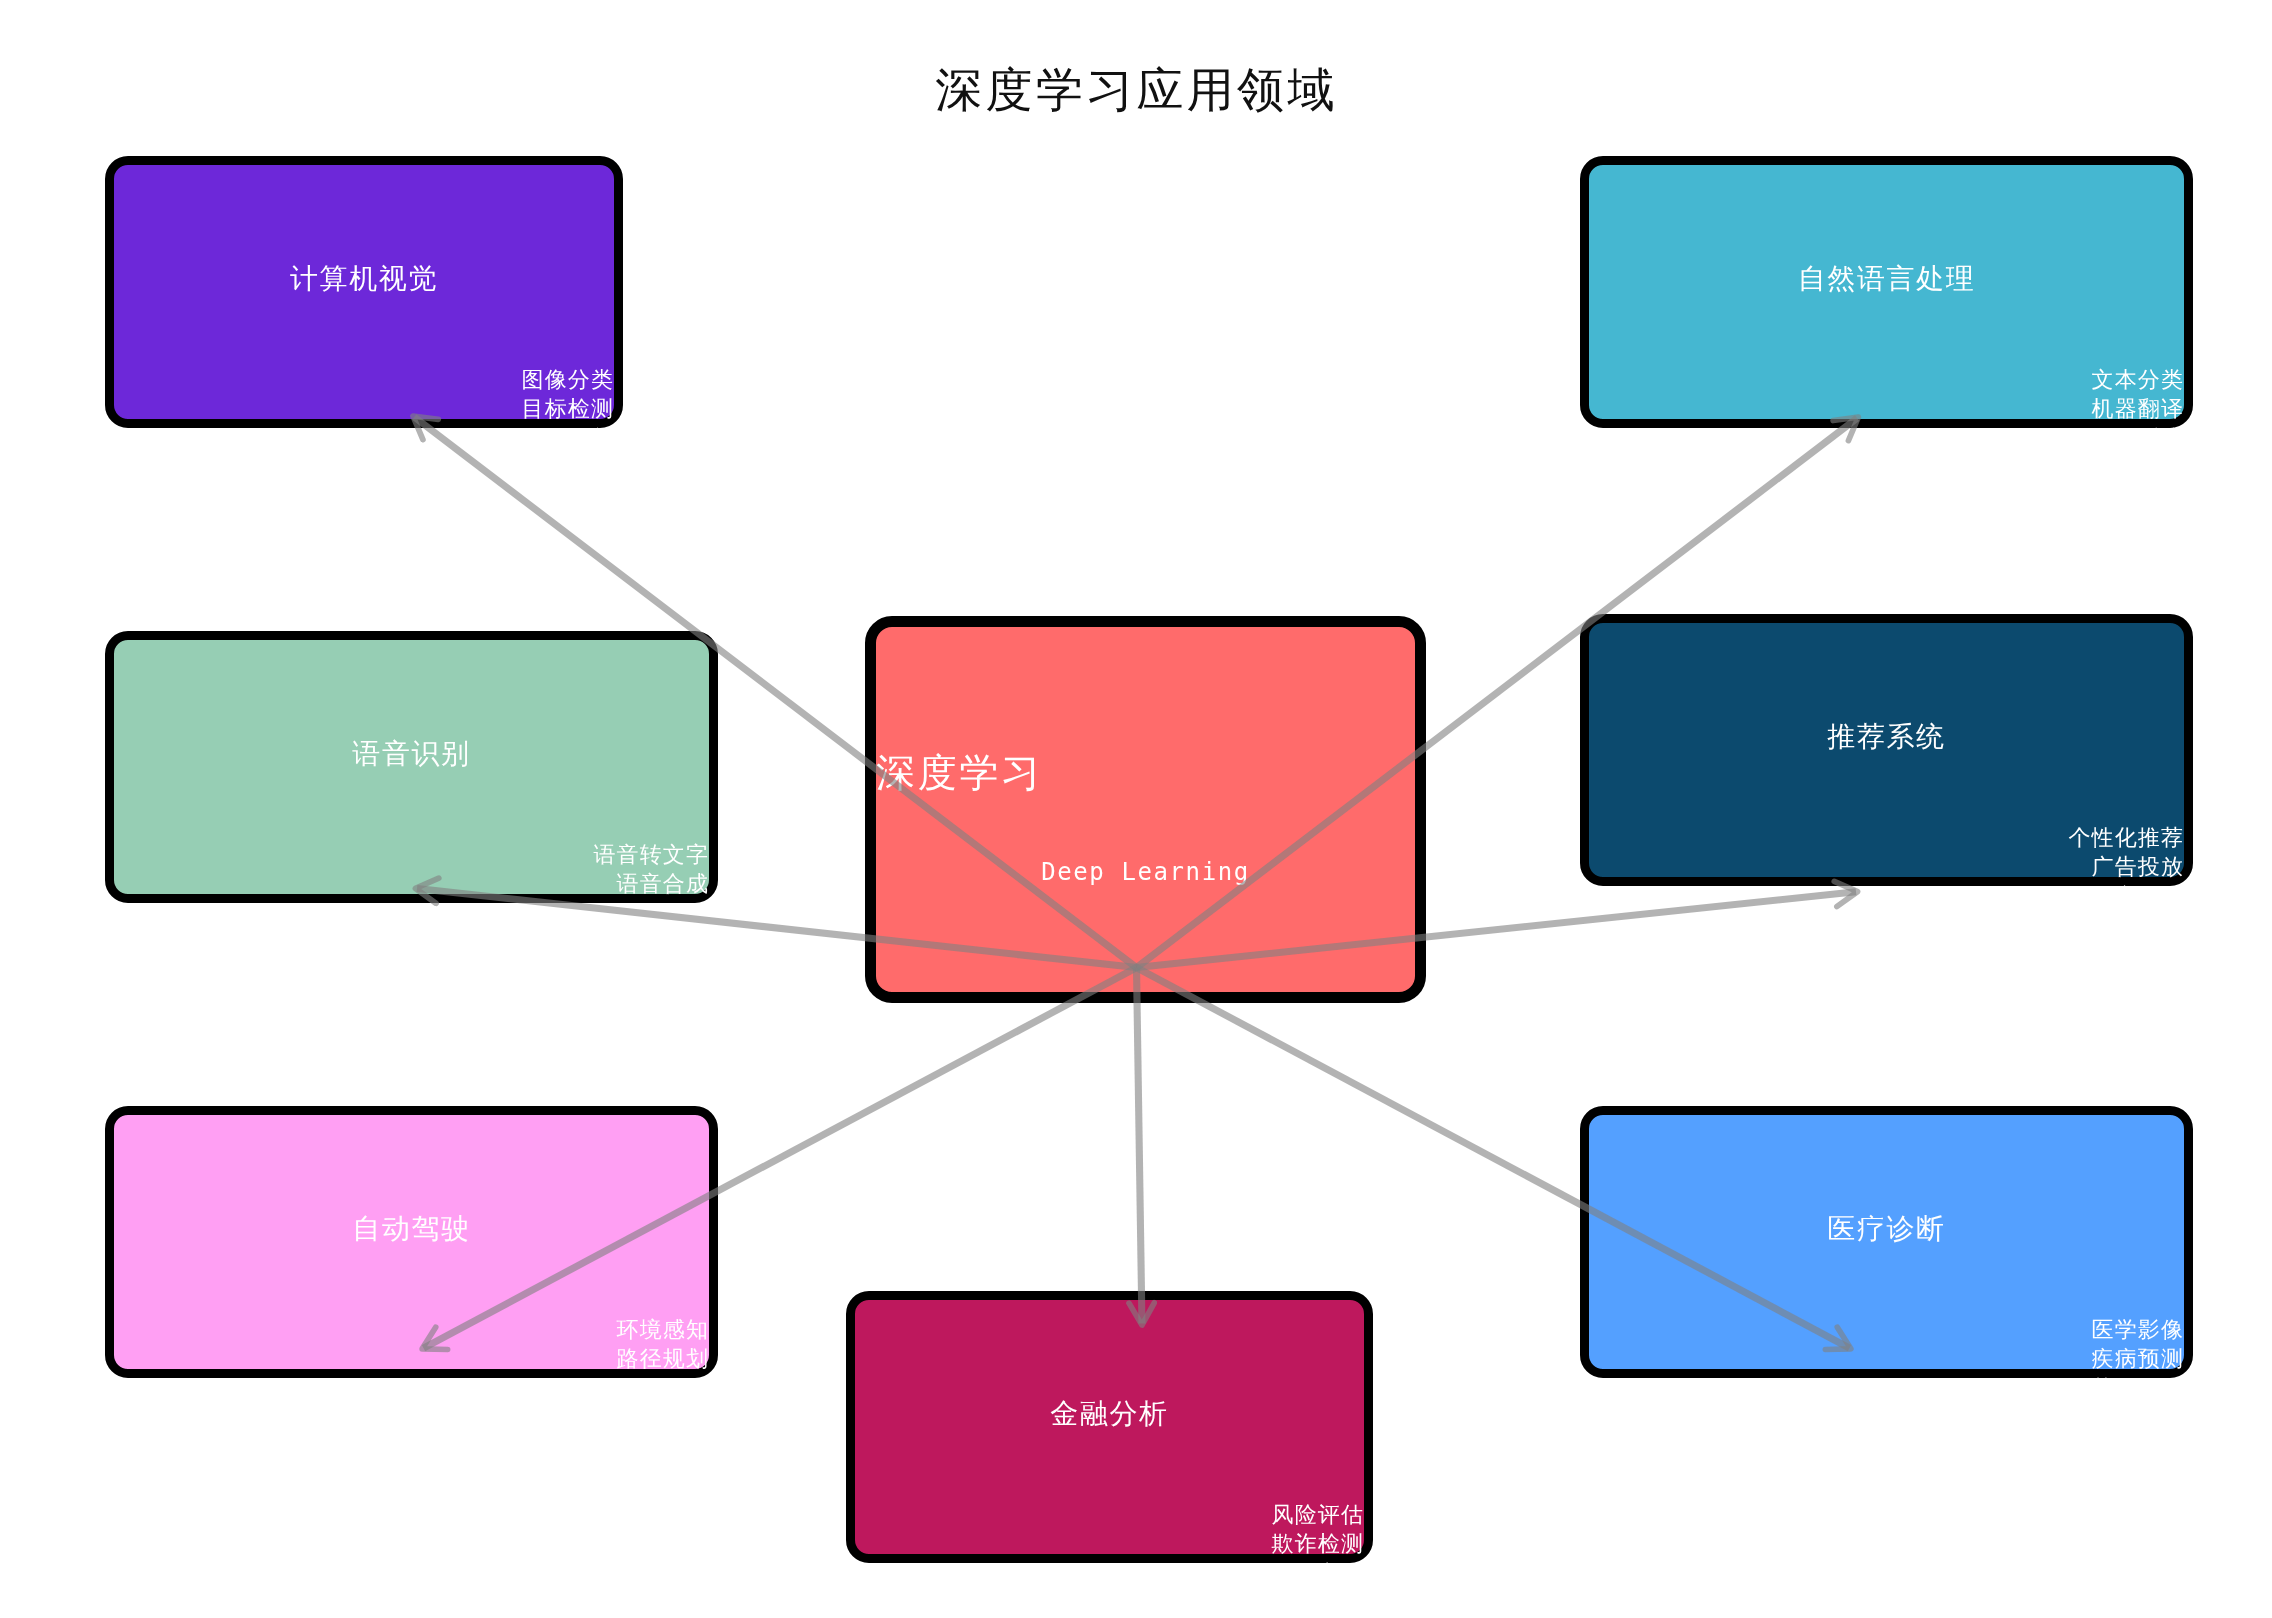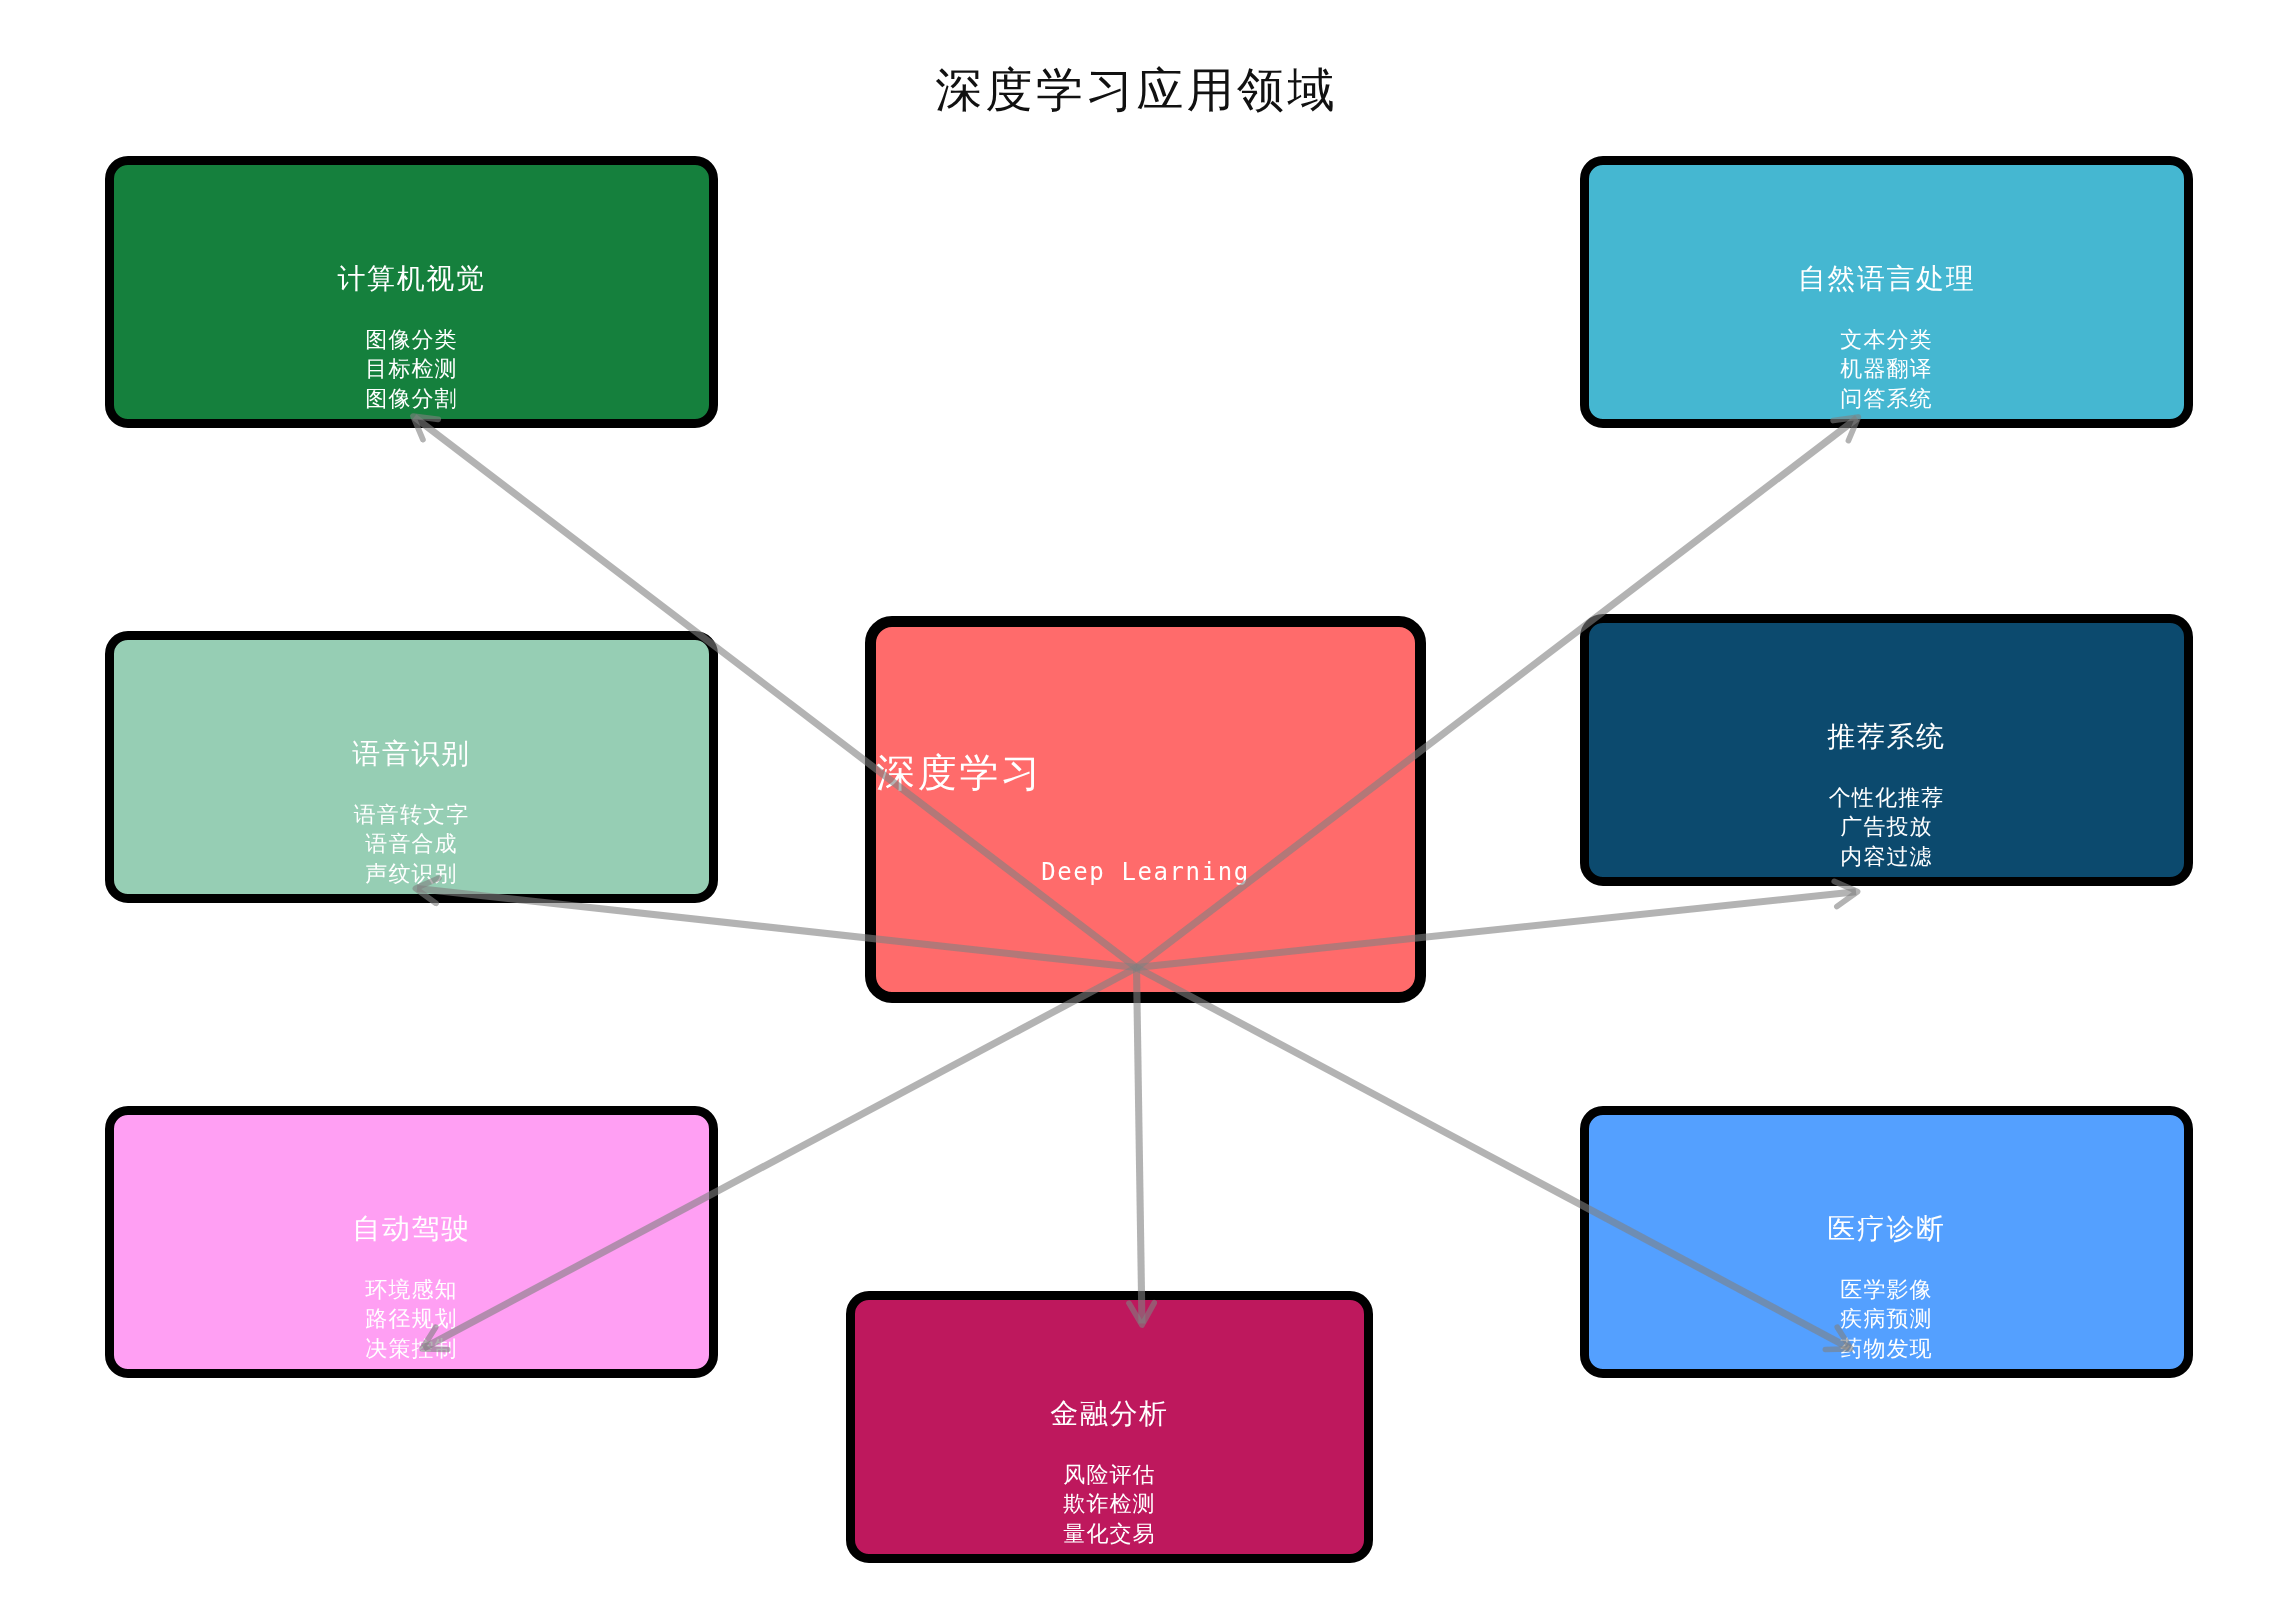--- a/index.html
+++ b/index.html
@@ -31,23 +31,24 @@
     left:0; right:0; top:45%;
     transform:translateY(-50%);
     text-align:center;
     font-size:28px;
     letter-spacing:1.6px;
   }
   .node-item{
     position:absolute;
     left:0; right:0;
     transform:translateY(-50%);
-    text-align:center;
+    text-align:right;
     font-size:22px;
     letter-spacing:1.1px;
+    margin-top:40px;
   }
   .i1{top:69%;} .i2{top:80.5%;} .i3{top:92%;}
   .center-node{
     border-width:11px;
     border-radius:27px;
   }
   .center-title{
     position:absolute;
     left:0; right:0; top:40%;
     transform:translateY(-50%);
@@ -72,21 +73,21 @@
     pointer-events:none;
   }
 </style>
 </head>
 <body>
 
 <div class="canvas">
 
   <div class="page-title">深度学习应用领域</div>
 
-  <div class="node" style="left: 105px; top: 156px; width: 613px; height: 272px; background-color: #15803d;">
+  <div class="node" style="left: 105px; top: 156px; width: 518px; height: 272px; background-color: #6d28d9;">
     <div class="node-title">计算机视觉</div>
     <div class="node-item i1">图像分类</div>
     <div class="node-item i3">图像分割</div>
     <div class="node-item i2">目标检测</div>
   </div>
 
   <div class="node" style="left: 1580px; top: 156px; width: 613px; height: 272px; background-color: rgb(69, 183, 209);">
     <div class="node-title">自然语言处理</div>
     <div class="node-item i1">文本分类</div>
     <div class="node-item i2">机器翻译</div>

